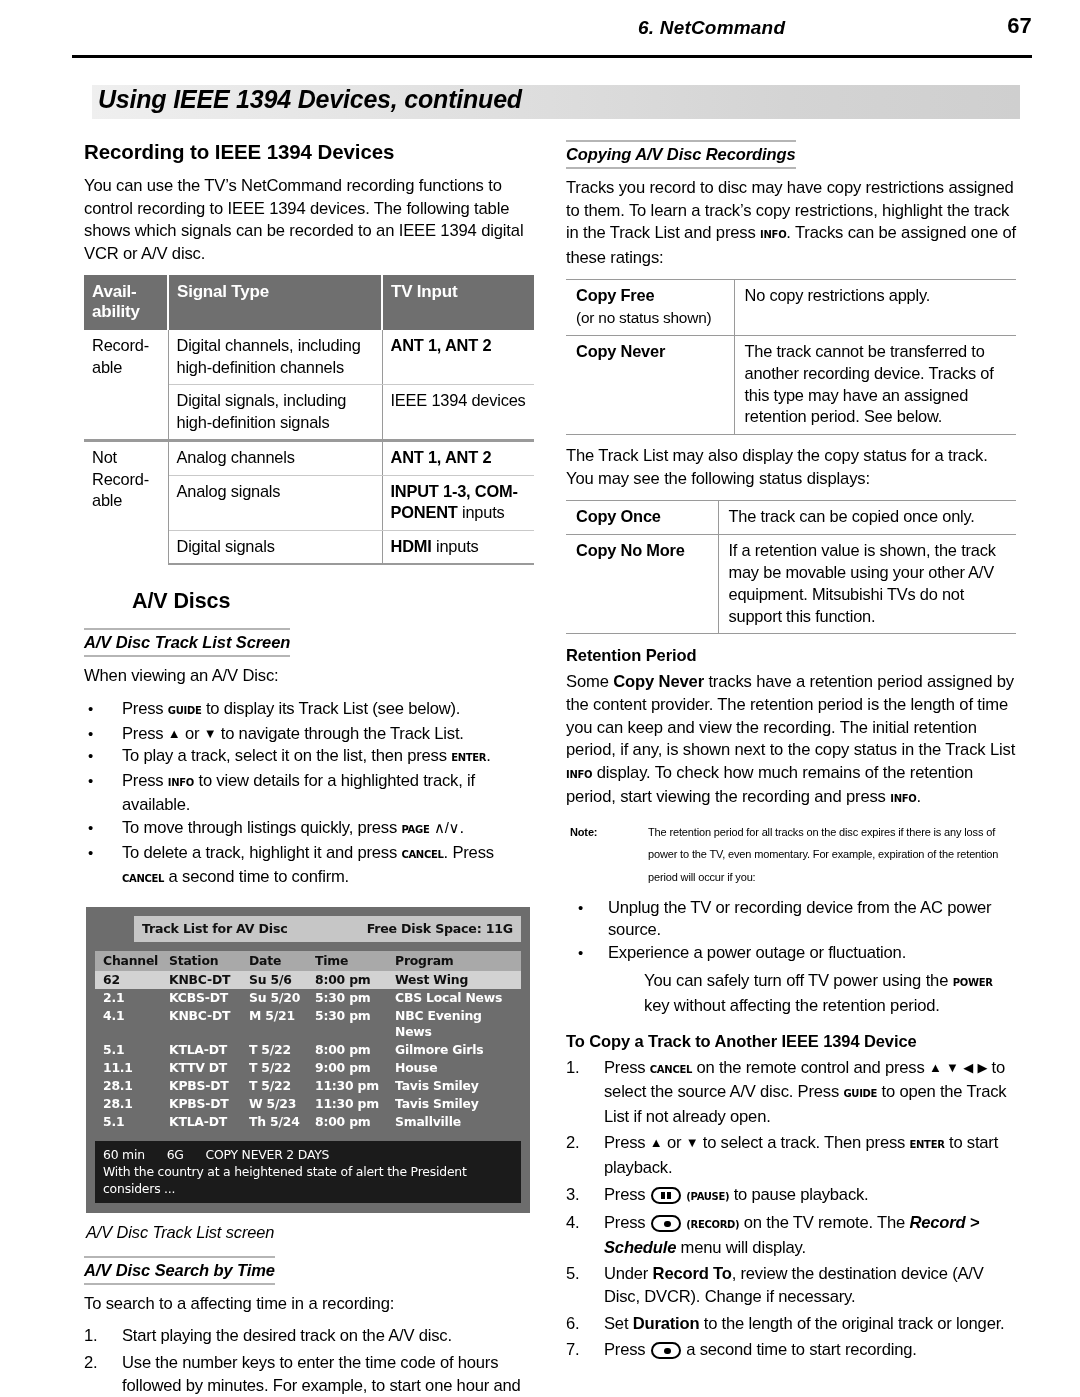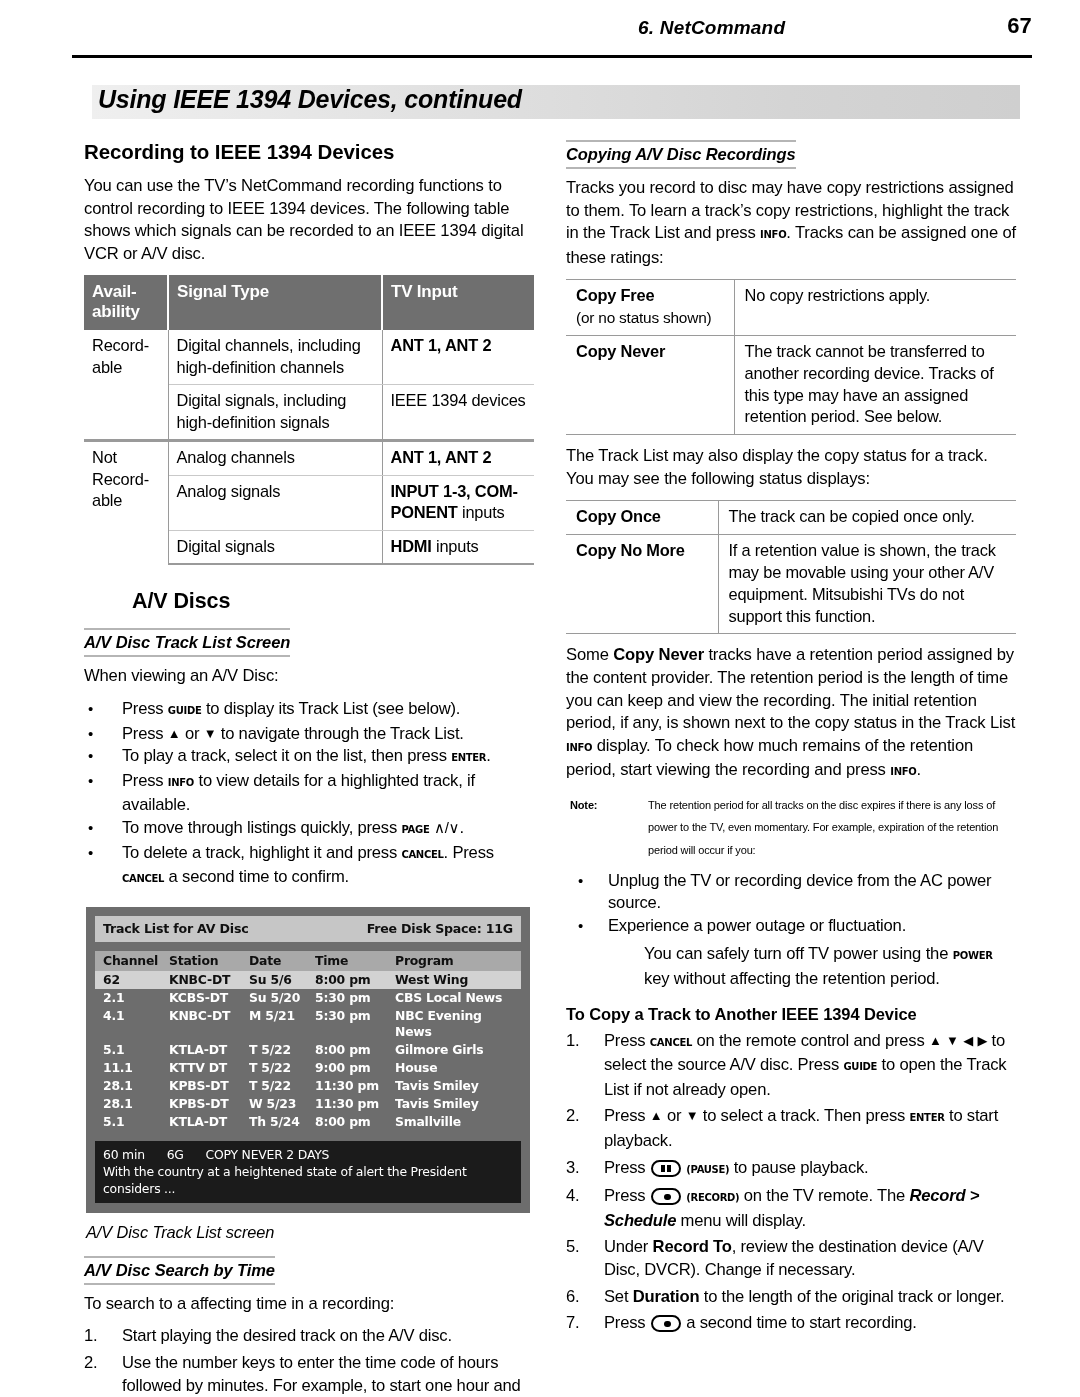--- a/index.html
+++ b/index.html
@@ -238,20 +238,21 @@
   }
   .tv-titlebar {
     background: #c6c6c6;
     color: #101010;
     font-size: 12.6px;
     font-weight: bold;
     padding: 5px 8px 6px 8px;
     display: flex;
     justify-content: space-between;
     letter-spacing: -0.2px;
+    margin-left: 39px;
   }
   .tv-list { margin-top: 9px; }
   .tv-row {
     display: flex;
     font-size: 12.4px;
     font-weight: bold;
     color: #ffffff;
     padding: 1px 0 1px 8px;
     letter-spacing: -0.2px;
     line-height: 16px;
@@ -524,20 +525,21 @@
         <td class="lbl"><b>Copy Once</b></td>
         <td>The track can be copied once only.</td>
       </tr>
       <tr>
         <td class="lbl"><b>Copy No More</b></td>
         <td>If a retention value is shown, the track may be movable using your other A/V equipment.  Mitsubishi TVs do not support this function.</td>
       </tr>
     </tbody>
       </table>
 
+    <h3 class="bold-sub" style="margin-top:12px">Retention Period</h3>
     <p class="body">Some <b>Copy Never</b> tracks have a retention period assigned by the content provider.  The retention period is the length of time you can keep and view the recording.  The initial retention period, if any, is shown next to the copy status in the Track List <span class="key">INFO</span> display.  To check how much remains of the retention period, start viewing the recording and press <span class="key">INFO</span>.</p>
 
     <div class="note">
       <span class="note-label">Note:</span>
       <span>The retention period for all tracks on the disc expires if there is any loss of power to the TV, even momentary.  For example, expiration of the retention period will occur if you:</span>
     </div>
 
     <ul class="blist indent">
       <li><span class="bullet">•</span><span>Unplug the TV or recording device from the AC power source.</span></li>
       <li><span class="bullet">•</span><span>Experience a power outage or fluctuation.</span></li>

